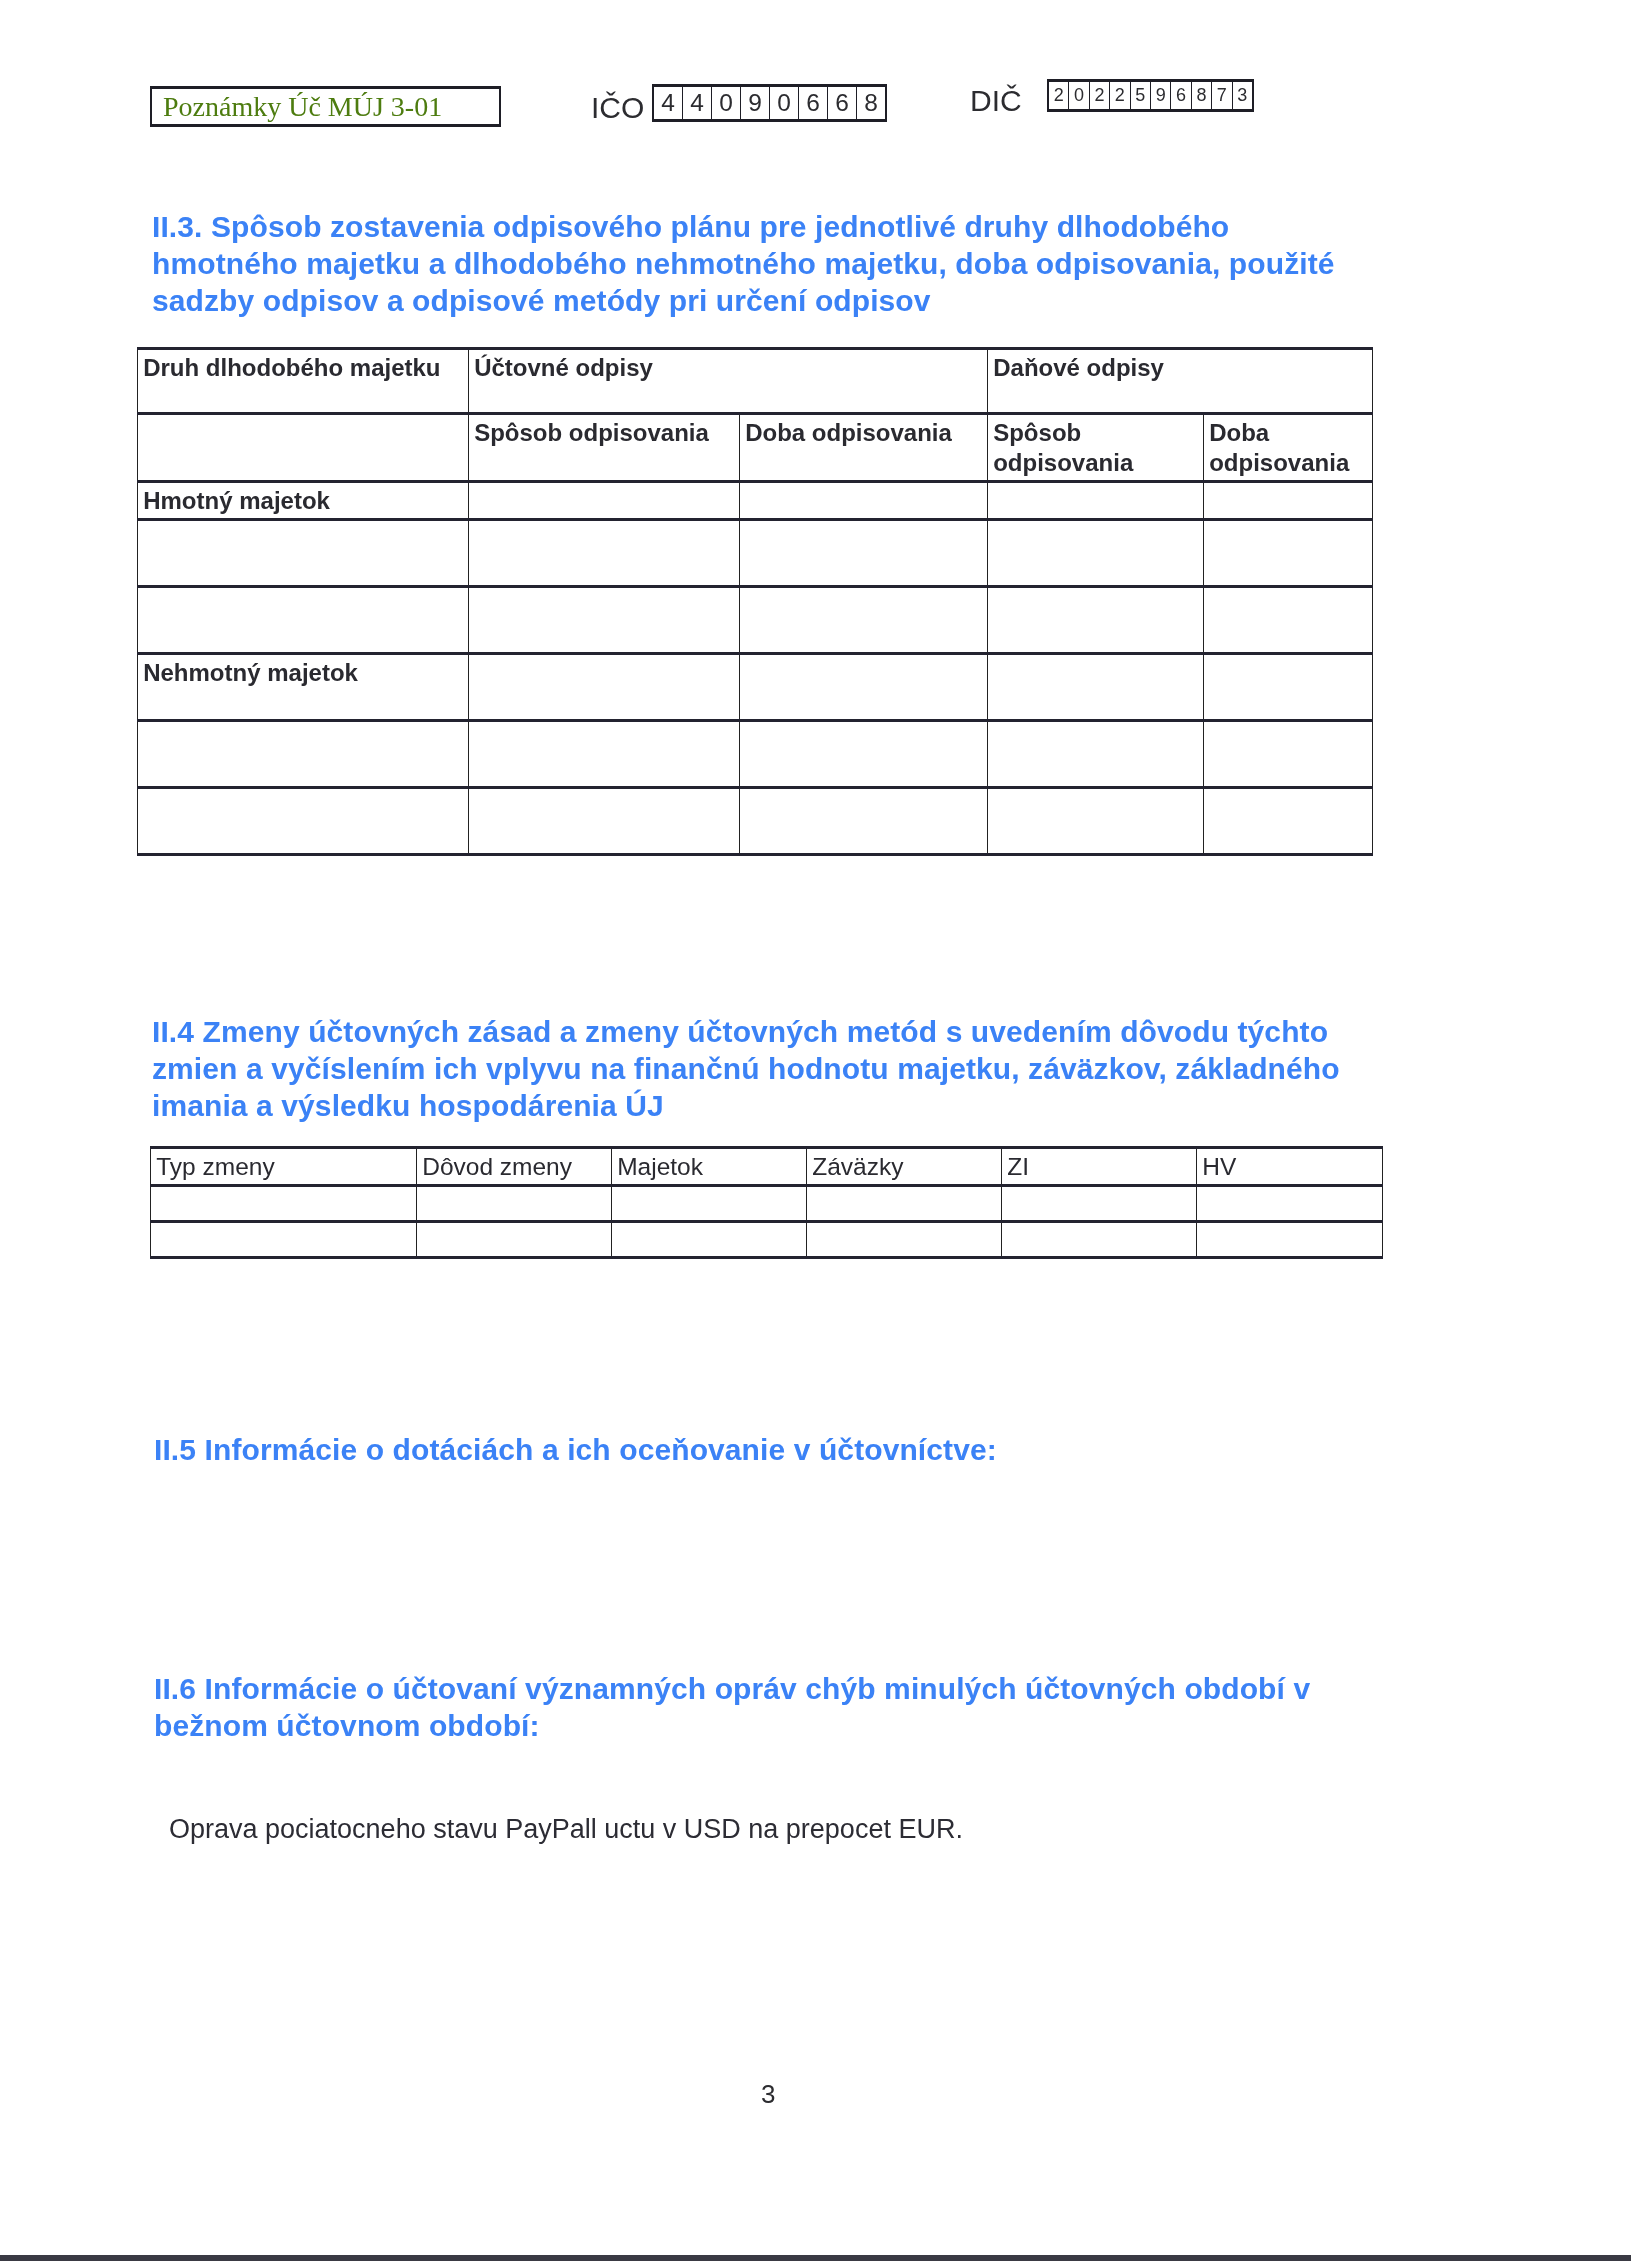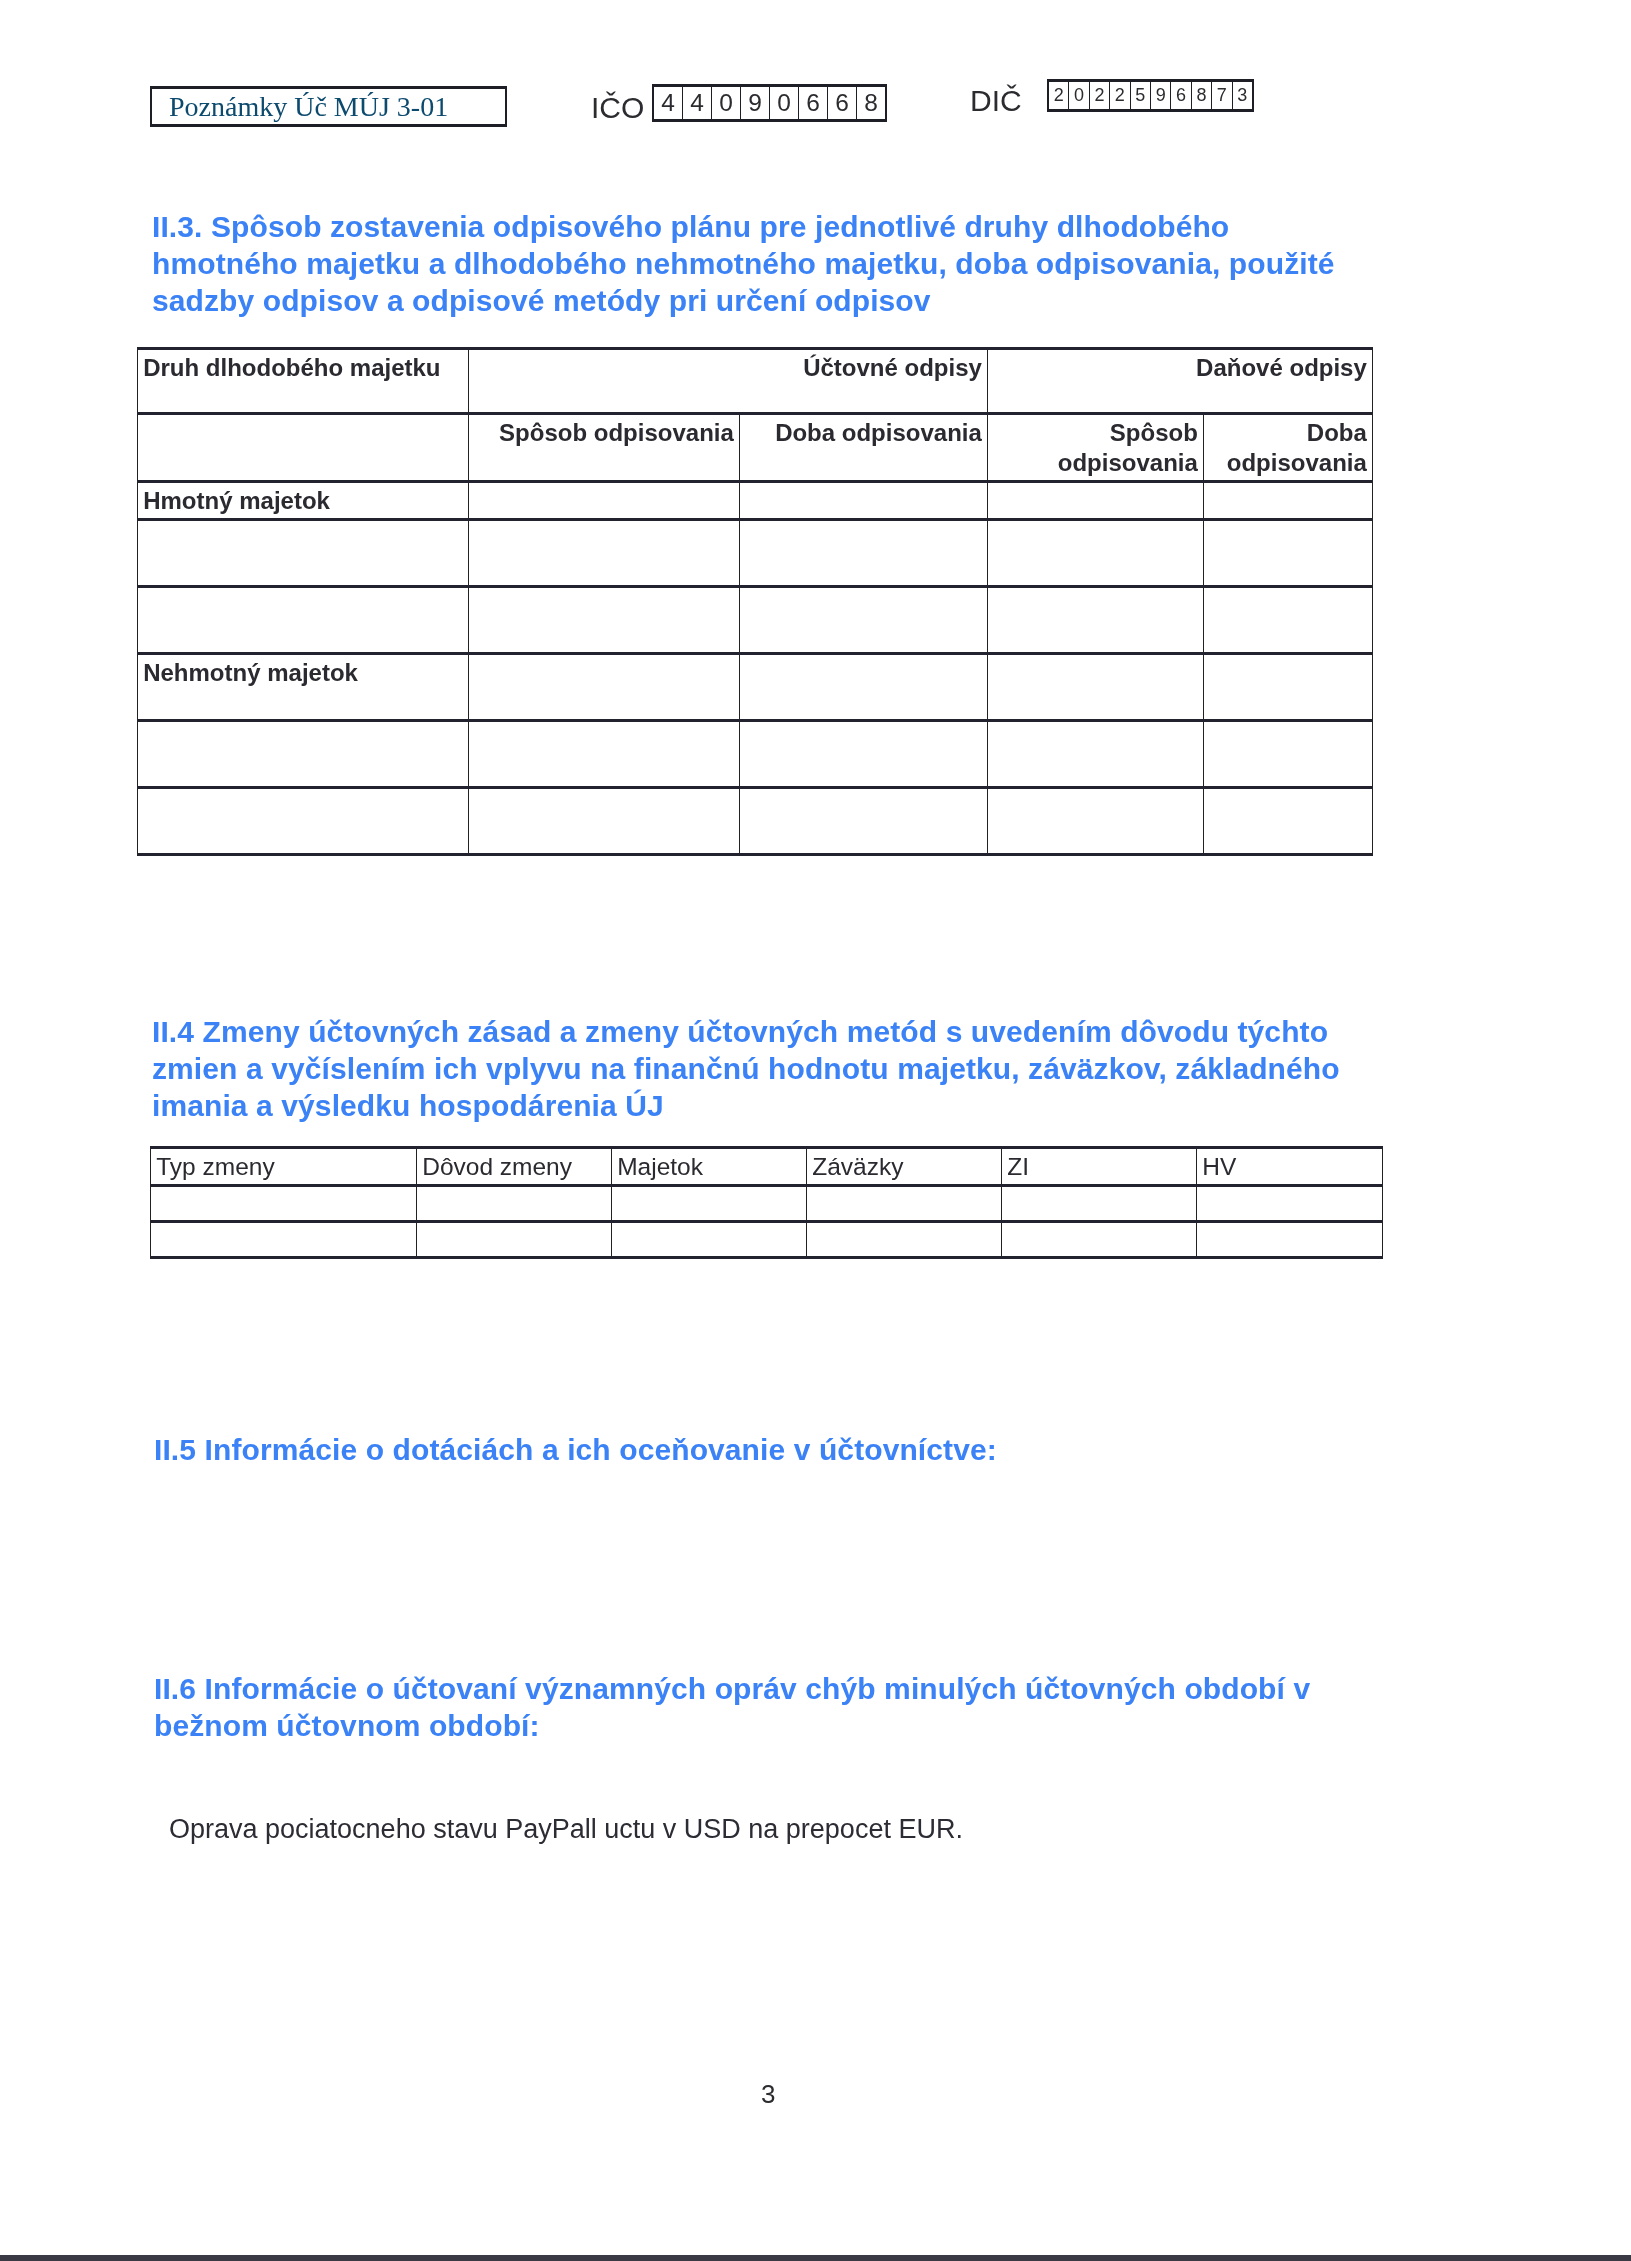--- a/index.html
+++ b/index.html
@@ -8,21 +8,21 @@
       font-family: "Liberation Sans", "DejaVu Sans", sans-serif; color: #2a2a30;
       overflow: hidden;
     }
     .abs { position: absolute; }
 
     
     .form-code {
       left: 150px; top: 86px; width: 336px; height: 35px;
       border: 2.6px solid #1e1e26; border-top-width: 3.2px; border-bottom-width: 3.2px;
       font-family: "Liberation Serif", "DejaVu Serif", serif; font-size: 28px;
-      line-height: 35px; padding-left: 17px; box-sizing: content-box; color: #0c4a6e;
+      line-height: 35px; padding-left: 11px; box-sizing: content-box; color: #4d7c0f;
     }
     .id-label { font-size: 30px; line-height: 39px; color: #2c2c30; }
     .digits { display: flex; border: 2.6px solid #1e1e26; border-top-width: 3.2px; border-bottom-width: 3.2px; }
     .digit {
       border-right: 1.9px solid #1e1e26; text-align: center; font-size: 23px;
       line-height: 31px; color: #2c2c30;
     }
     .digit:last-child { border-right: none; }
     .ico-digits .digit { width: 28px; font-size: 24.5px; line-height: 32px; }
     .dic-digits .digit { width: 19.4px; font-size: 18px; line-height: 27px; }
@@ -36,21 +36,21 @@
 
     
     table { border-collapse: collapse; table-layout: fixed; }
     td {
       border-left: 1.9px solid #222; border-right: 1.9px solid #222;
       border-top: 3.2px solid #232330; border-bottom: 3.2px solid #232330;
       vertical-align: top; padding: 2.6px 5.2px; font-size: 24px; line-height: 30px; color: #2a2a30;
     }
     .t1 { left: 137px; top: 347px; width: 1236px; }
     .t1 td { font-weight: bold; }
-    .t1 .center { text-align: right; }
+    .t1 .center { text-align: left; }
     .t2 { left: 150px; top: 1146px; width: 1231px; }
     .t2 td { font-weight: normal; font-size: 24.5px; margin-left: 48px; }
 
     .body-text { font-size: 27px; line-height: 34px; color: #2c2c34; }
     .page-num { font-size: 26px; color: #2c2c30; }
     .scan-edge { left: 0; top: 2255px; width: 1631px; height: 5.8px; background: #3a3a44; }
   </style>
 </head>
 <body>
 

